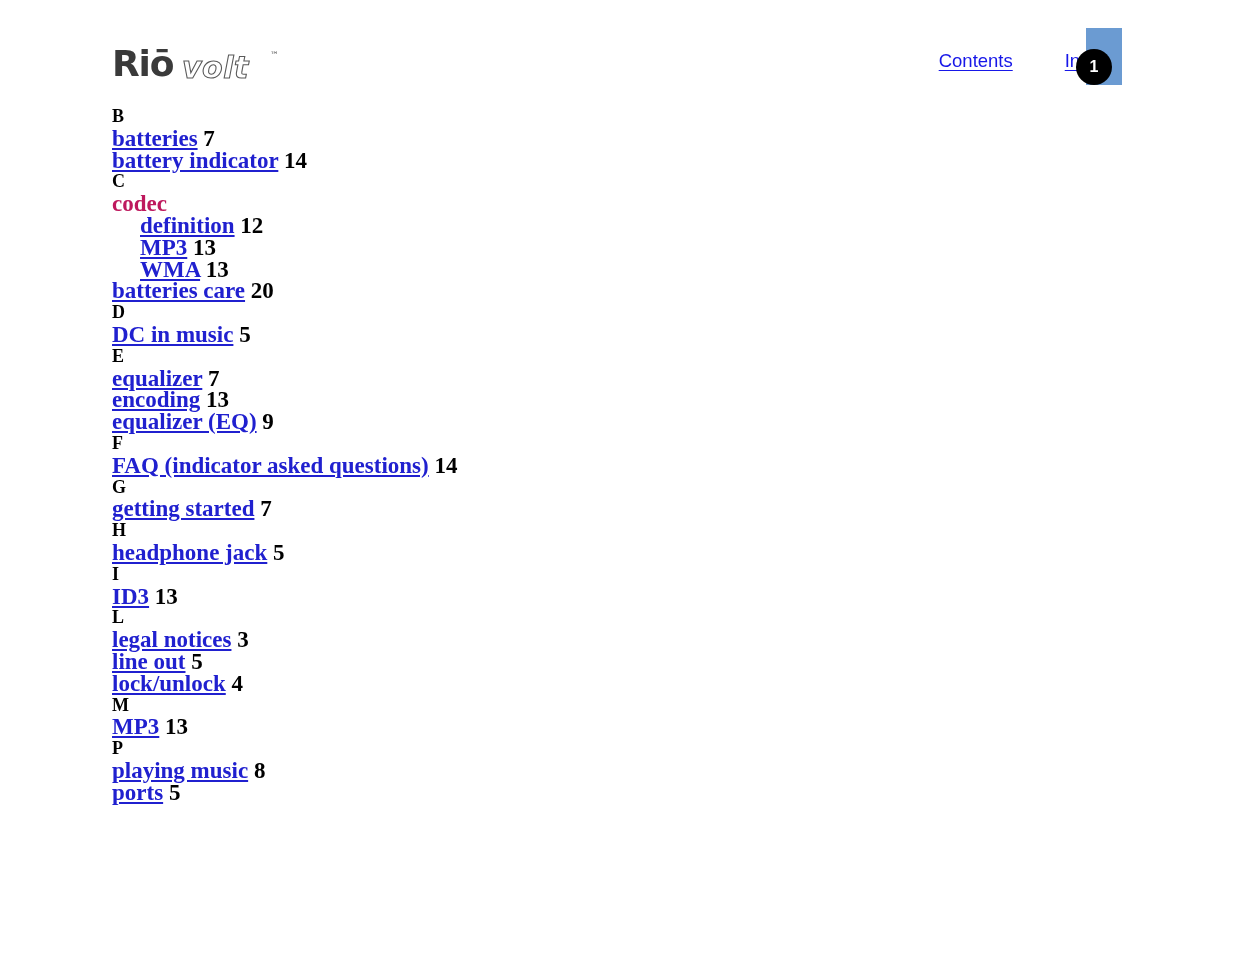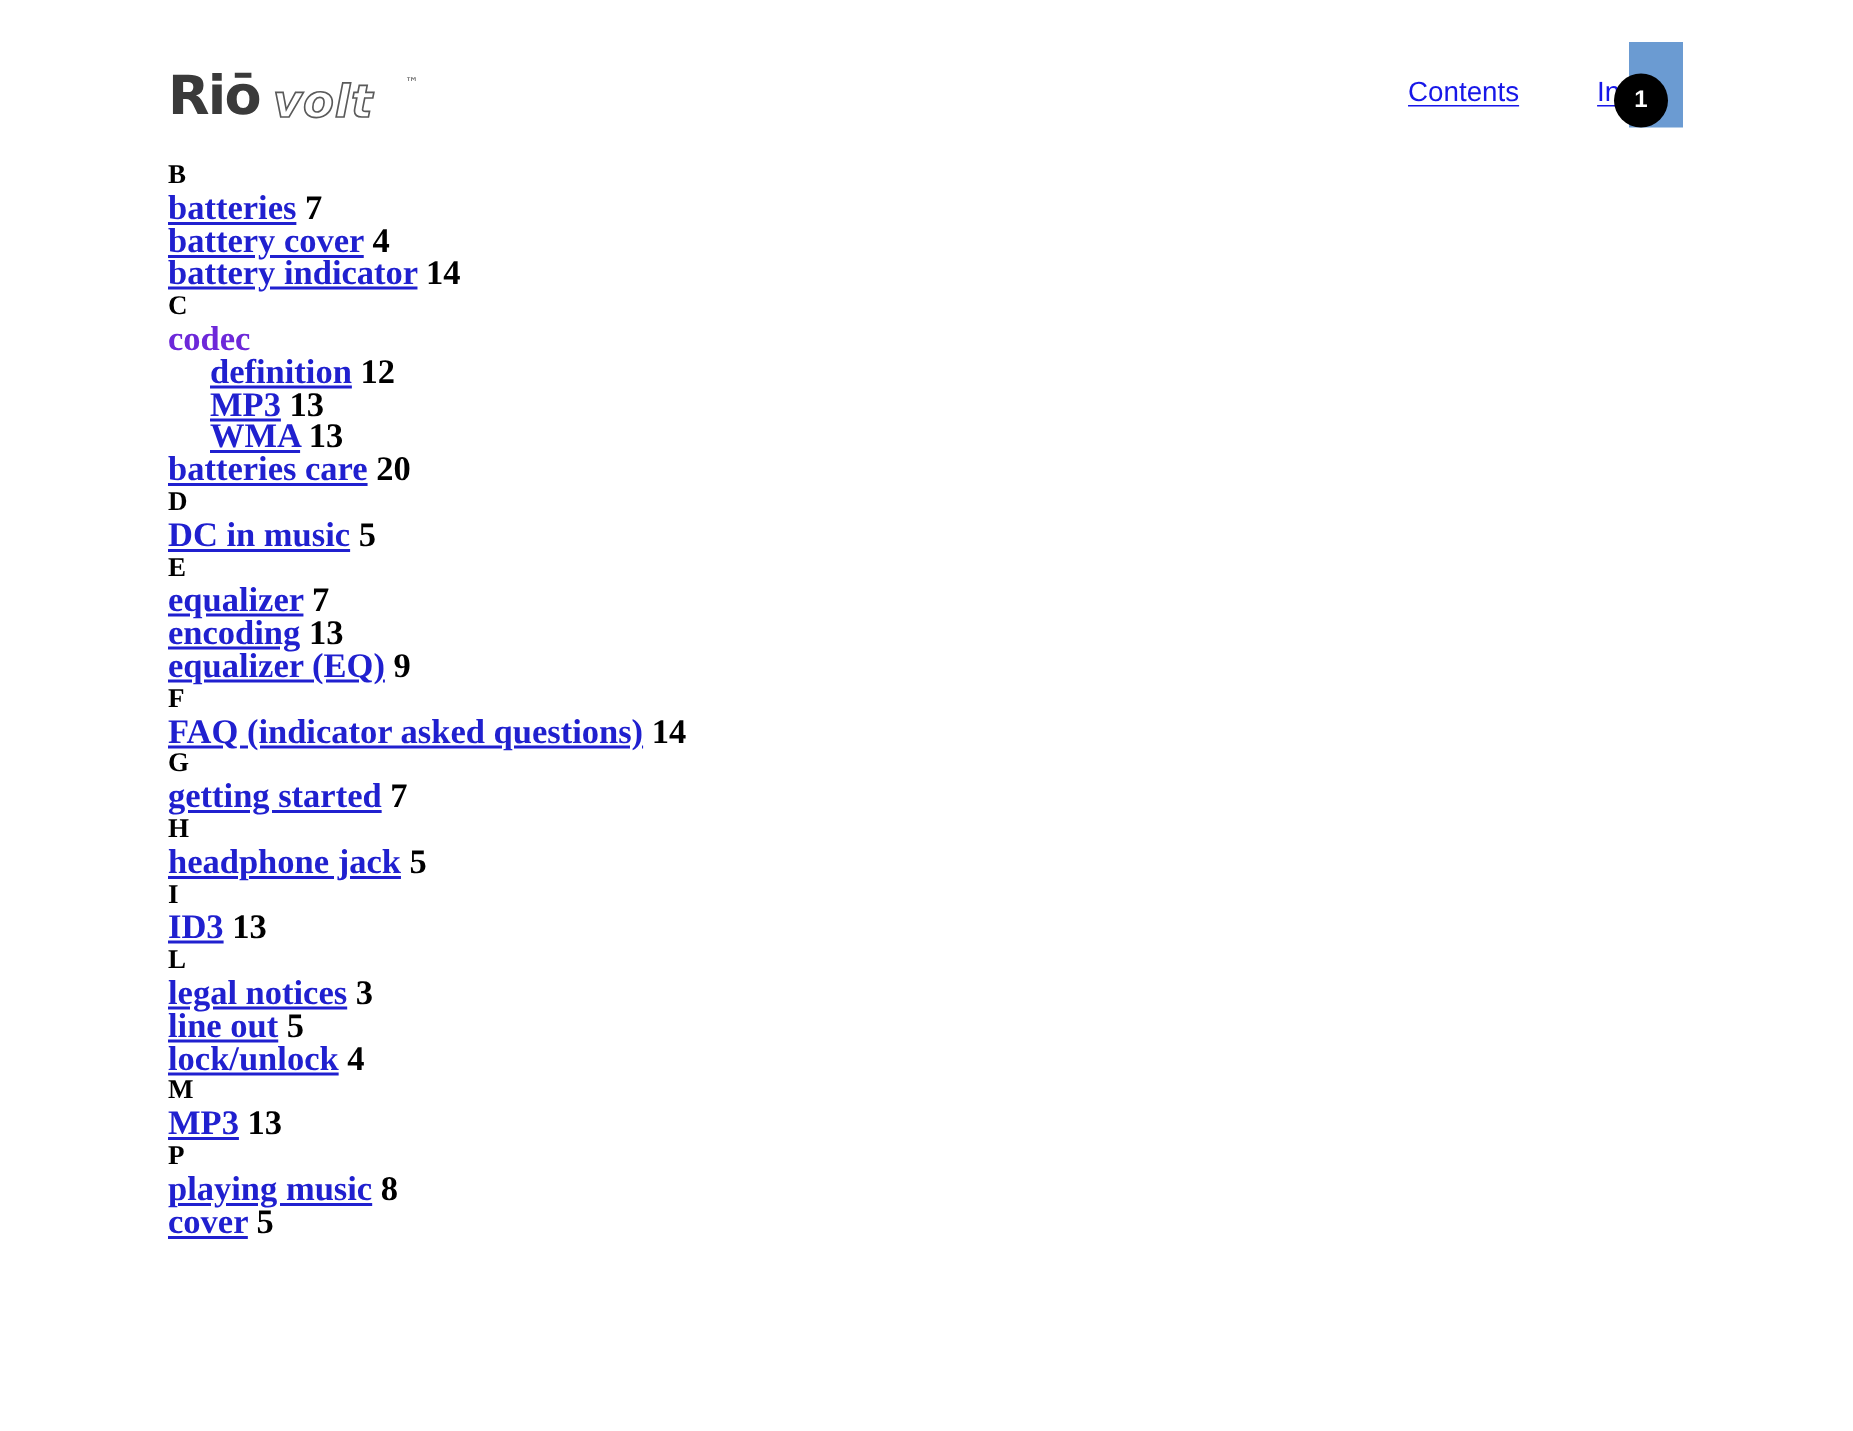--- a/index.html
+++ b/index.html
@@ -100,21 +100,21 @@
   .index-row.sub {
     padding-left: 28px;
   }
   .entry-link {
     color: #2020cf;
     text-decoration: underline;
     text-underline-offset: 2px;
     cursor: pointer;
   }
   .entry-plain {
-    color: #6d28d9;
+    color: #be185d;
   }
   .entry-page {
     color: #000000;
   }
 </style>
 </head>
 <body>
 
 <div class="header">
 
@@ -132,21 +132,20 @@
     <span class="nav-link">Index</span>
   </div>
 
   <div class="page-tab"></div>
   <div class="page-badge">1</div>
 </div>
 
 <div class="index-body">
     <div class="index-row section">B</div>
     <div class="index-row"><span class="entry-link">batteries</span> <span class="entry-page">7</span></div>
-    <div class="index-row"><span class="entry-link">battery cover</span> <span class="entry-page">4</span></div>
     <div class="index-row"><span class="entry-link">battery indicator</span> <span class="entry-page">14</span></div>
     <div class="index-row section">C</div>
     <div class="index-row"><span class="entry-plain">codec</span></div>
     <div class="index-row sub"><span class="entry-link">definition</span> <span class="entry-page">12</span></div>
     <div class="index-row sub"><span class="entry-link">MP3</span> <span class="entry-page">13</span></div>
     <div class="index-row sub"><span class="entry-link">WMA</span> <span class="entry-page">13</span></div>
     <div class="index-row"><span class="entry-link">batteries care</span> <span class="entry-page">20</span></div>
     <div class="index-row section">D</div>
     <div class="index-row"><span class="entry-link">DC in music</span> <span class="entry-page">5</span></div>
     <div class="index-row section">E</div>
@@ -162,14 +161,14 @@
     <div class="index-row section">I</div>
     <div class="index-row"><span class="entry-link">ID3</span> <span class="entry-page">13</span></div>
     <div class="index-row section">L</div>
     <div class="index-row"><span class="entry-link">legal notices</span> <span class="entry-page">3</span></div>
     <div class="index-row"><span class="entry-link">line out</span> <span class="entry-page">5</span></div>
     <div class="index-row"><span class="entry-link">lock/unlock</span> <span class="entry-page">4</span></div>
     <div class="index-row section">M</div>
     <div class="index-row"><span class="entry-link">MP3</span> <span class="entry-page">13</span></div>
     <div class="index-row section">P</div>
     <div class="index-row"><span class="entry-link">playing music</span> <span class="entry-page">8</span></div>
-    <div class="index-row"><span class="entry-link">cover</span> <span class="entry-page">5</span></div>
+    <div class="index-row"><span class="entry-link">ports</span> <span class="entry-page">5</span></div>
   </div>
 
 </body></html>

